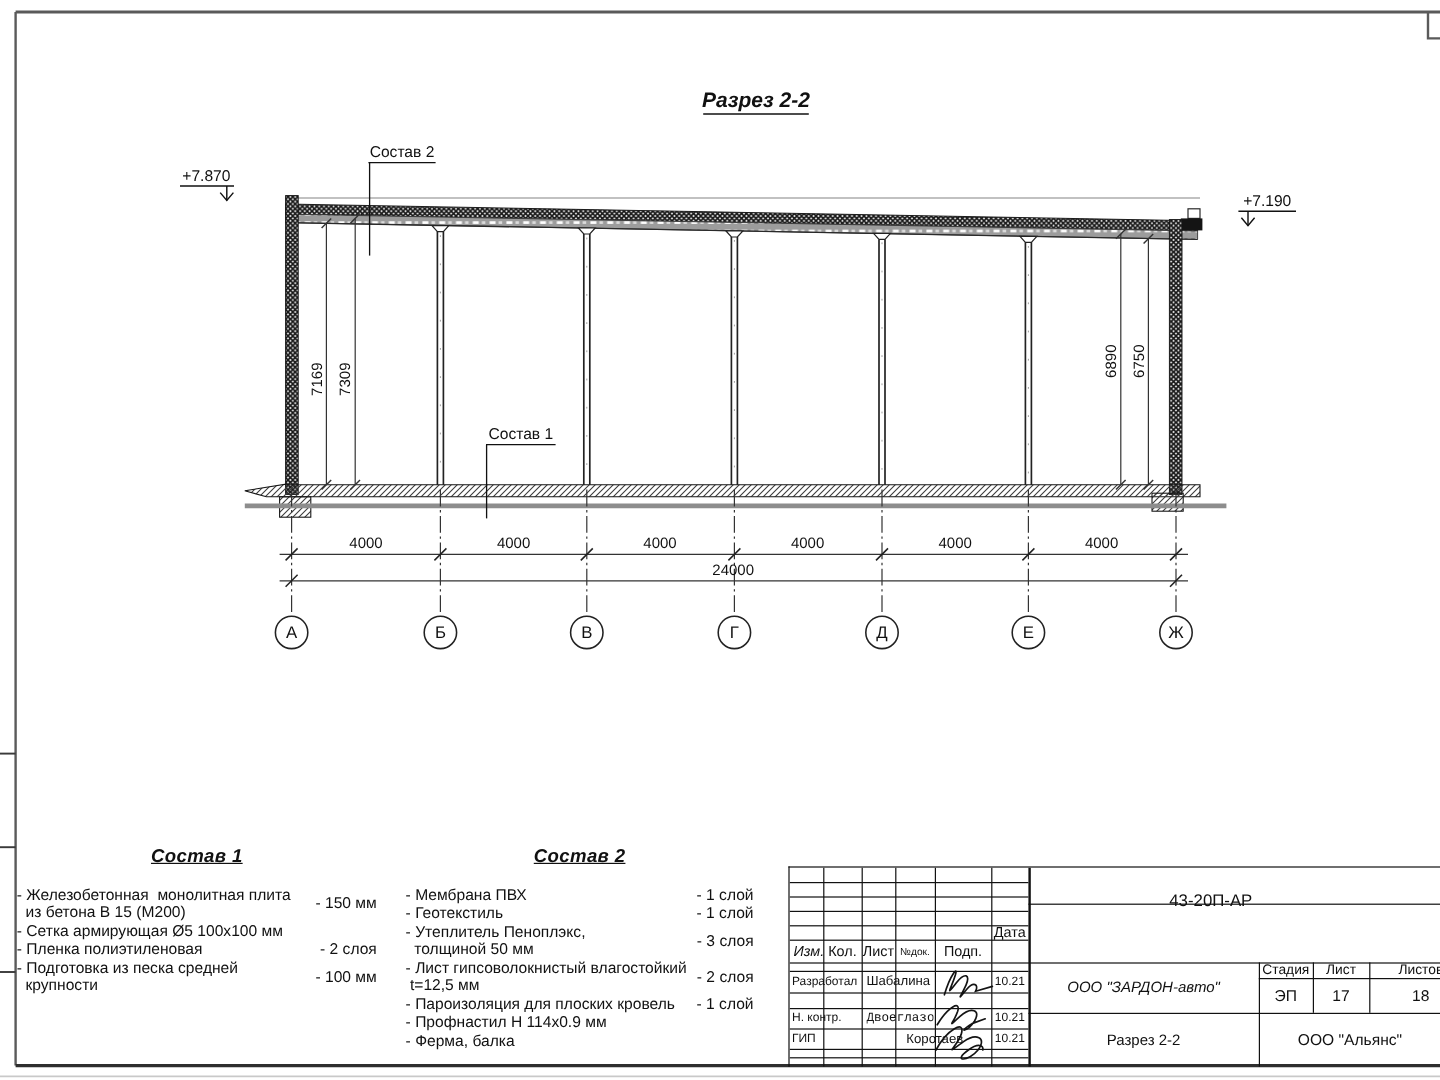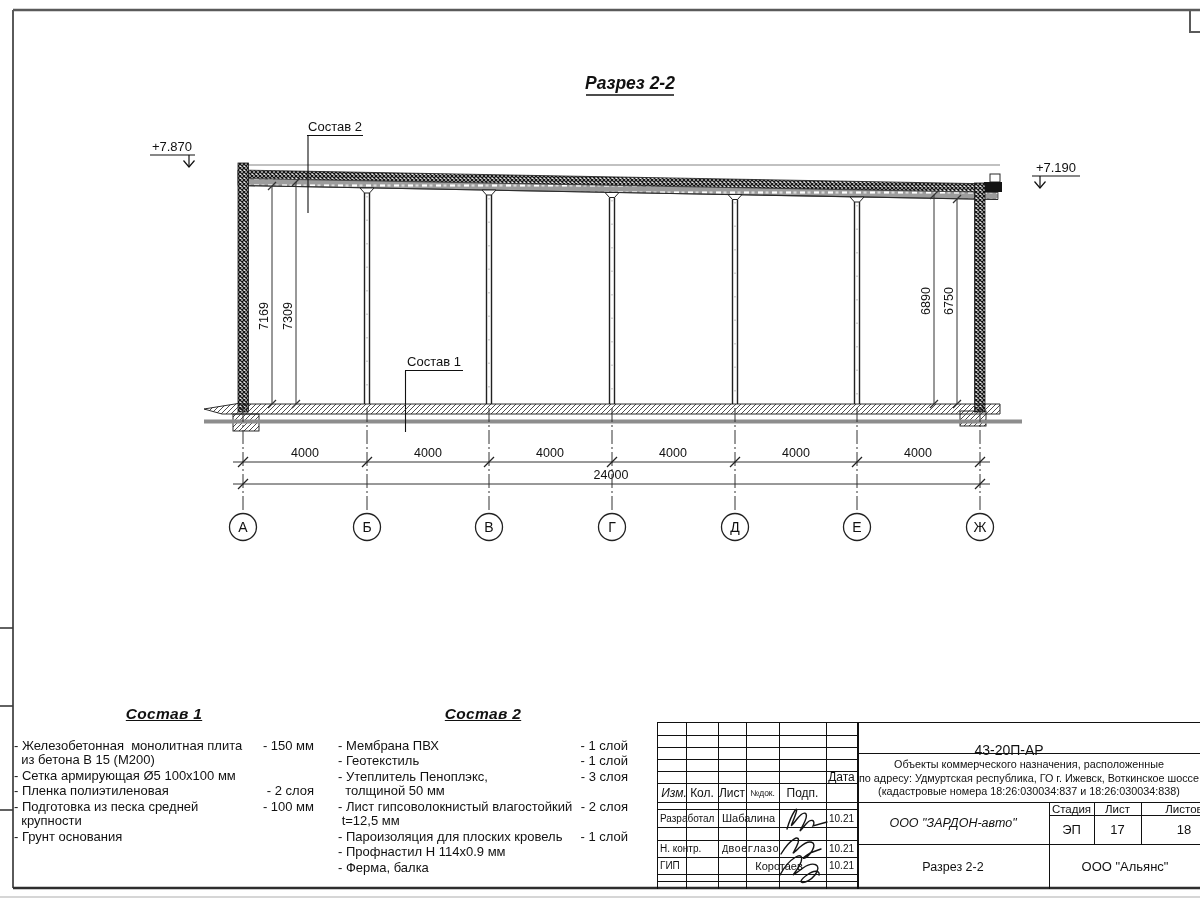--- a/index.html
+++ b/index.html
@@ -7,21 +7,21 @@
     width:1200px;height:900px;position:relative;background:#ffffff;
     font-family:"Liberation Sans", sans-serif;color:#111;overflow:hidden;
   }
   #sheet{position:absolute;left:0;top:0;width:1200px;height:900px;}
   svg text{fill:#111;}
   .comp{position:absolute;font-size:13px;line-height:14.5px;color:#111;}
   .comp-title{
     text-align:center;font-style:italic;font-size:15.5px;font-weight:bold;
     text-decoration:underline;margin-bottom:17px;letter-spacing:.3px;
   }
-  .comp-row{display:flex;justify-content:space-between;align-items:flex-start;margin-bottom:1px;}
+  .comp-row{display:flex;justify-content:space-between;align-items:center;margin-bottom:1px;}
   .comp-name{white-space:pre-wrap;}
   .comp-val{white-space:nowrap;padding-left:6px;}
   
   #tblock{
     position:absolute;left:657px;top:722px;width:543px;height:166px;
     border-left:1.8px solid #111;border-top:1.8px solid #111;
     overflow:hidden;font-size:11px;
   }
   .tl{position:absolute;background:#111;}
   .tc{position:absolute;display:flex;align-items:center;justify-content:center;text-align:center;overflow:hidden;}
@@ -243,24 +243,20 @@
   </div>
   <div class="comp-row">
     <span class="comp-name">- Пленка полиэтиленовая</span>
     <span class="comp-val">-  2 слоя</span>
   </div>
   <div class="comp-row">
     <span class="comp-name">- Подготовка из песка средней
   крупности</span>
     <span class="comp-val">- 100 мм</span>
   </div>
-  <div class="comp-row">
-    <span class="comp-name">- Грунт основания</span>
-    <span class="comp-val"></span>
-  </div>
 </div>
 
 
 <div class="comp" style="left:338px;top:707px;width:290px;">
   <div class="comp-title">Состав 2</div>
   <div class="comp-row">
     <span class="comp-name">- Мембрана ПВХ</span>
     <span class="comp-val">- 1 слой</span>
   </div>
   <div class="comp-row">
@@ -334,25 +330,20 @@
 
   <div class="tc left" style="left:2px;top:117px;width:58px;height:17px;font-size:10px;">Н. контр.</div>
   <div class="tc left" style="left:64px;top:117px;width:56px;height:17px;font-size:10.5px;font-family:Liberation Mono, monospace;">Двоеглазов</div>
   <div class="tc" style="left:168px;top:117px;width:31px;height:17px;font-size:10px;">10.21</div>
 
   <div class="tc left" style="left:2px;top:134px;width:58px;height:17px;font-size:10px;">ГИП</div>
   <div class="tc" style="left:64px;top:134px;width:56px;height:17px;font-size:11px;margin-left:29px;">Коротаев</div>
   <div class="tc" style="left:168px;top:134px;width:31px;height:17px;font-size:10px;">10.21</div>
 
   <div class="tc" style="left:199px;top:0;width:304px;height:30px;font-size:14px;margin-top:12px;">43-20П-АР</div>
-  <div style="position:absolute;left:199px;top:31px;width:344px;height:48px;text-align:center;font-size:10.8px;line-height:13.5px;padding-top:4px;box-sizing:border-box;">
-    <div>Объекты коммерческого назначения, расположенные</div>
-    <div>по адресу: Удмуртская республика, ГО г. Ижевск, Воткинское шоссе</div>
-    <div>(кадастровые номера 18:26:030034:837 и 18:26:030034:838)</div>
-  </div>
   <div class="tc" style="left:199px;top:79px;width:192px;height:42px;font-size:12.5px;font-style:italic;">ООО "ЗАРДОН-авто"</div>
 
   <div class="tc" style="left:391px;top:79px;width:45px;height:13px;font-size:11.5px;">Стадия</div>
   <div class="tc" style="left:436px;top:79px;width:47px;height:13px;font-size:11.5px;">Лист</div>
   <div class="tc" style="left:483px;top:79px;width:86px;height:13px;font-size:11.5px;">Листов</div>
   <div class="tc" style="left:391px;top:92px;width:45px;height:29px;font-size:13px;">ЭП</div>
   <div class="tc" style="left:436px;top:92px;width:47px;height:29px;font-size:13px;">17</div>
   <div class="tc" style="left:483px;top:92px;width:86px;height:29px;font-size:13px;">18</div>
 
   <div class="tc" style="left:199px;top:121px;width:192px;height:45px;font-size:12.5px;">Разрез 2-2</div>

